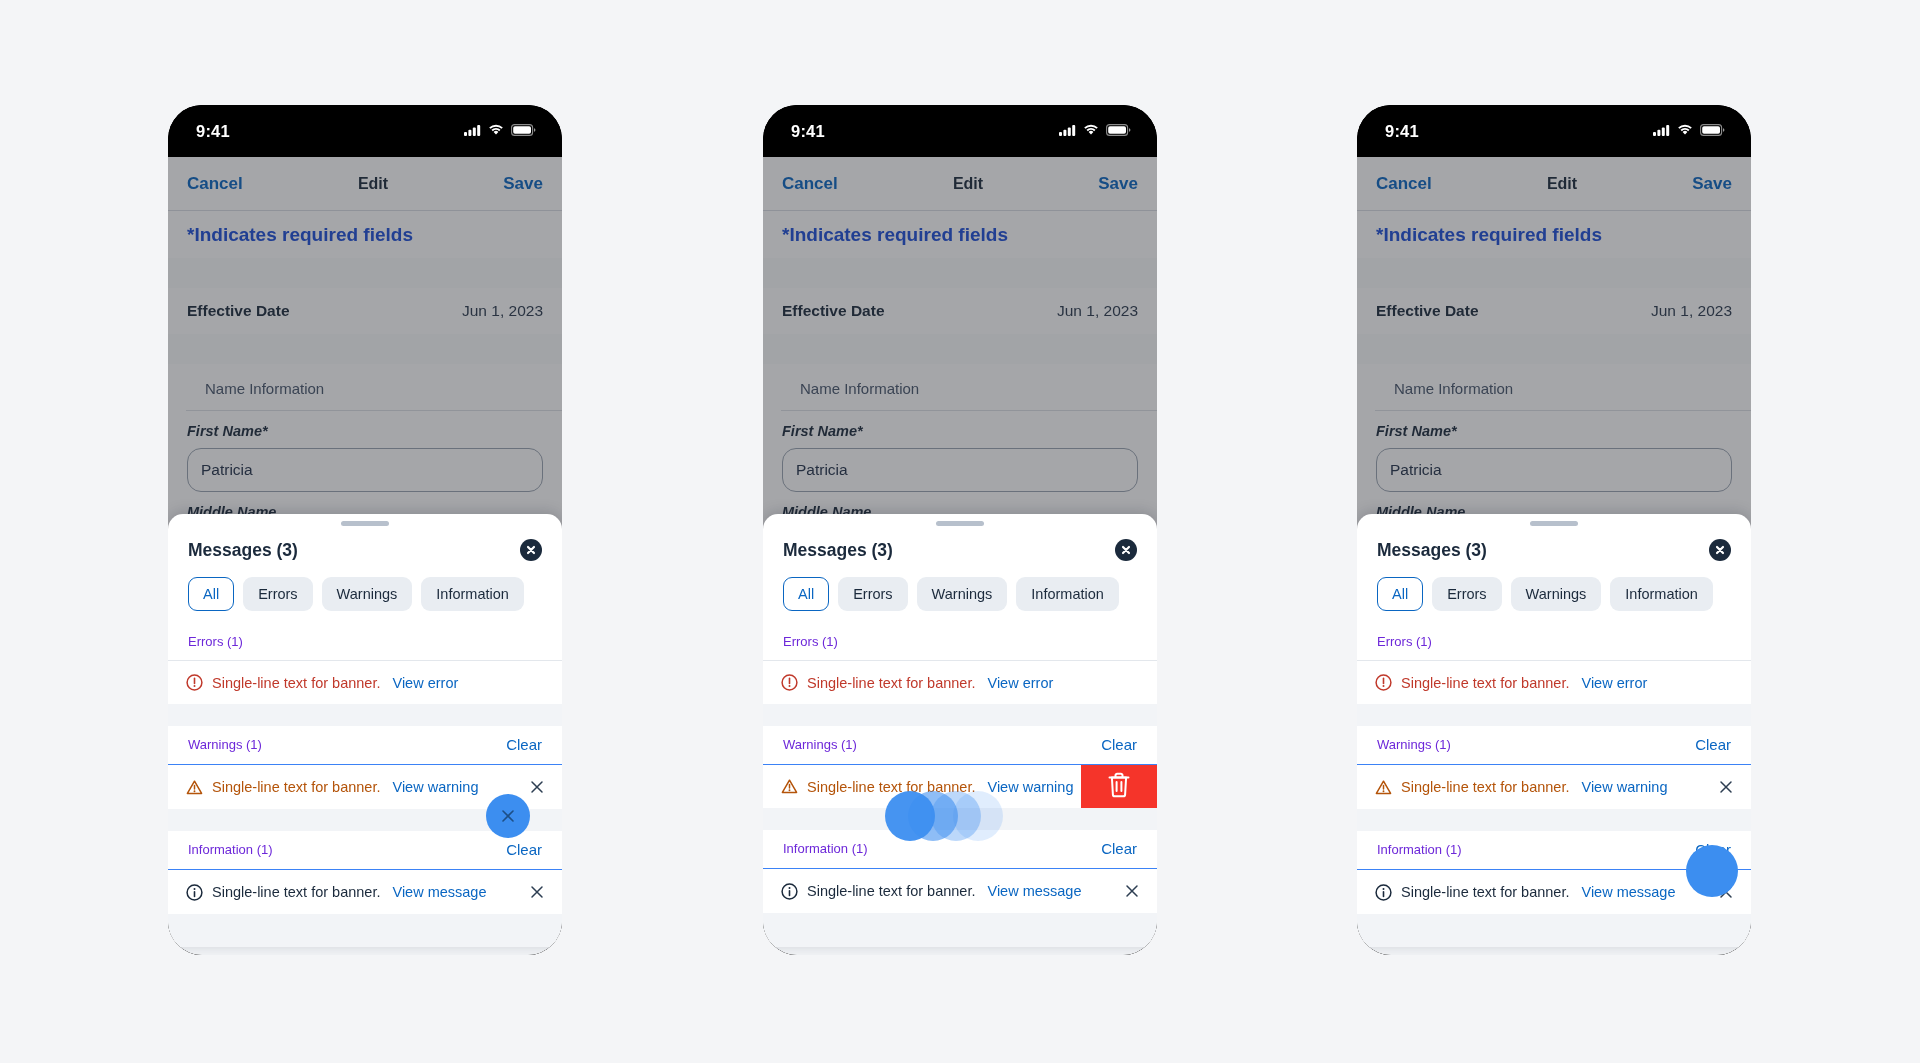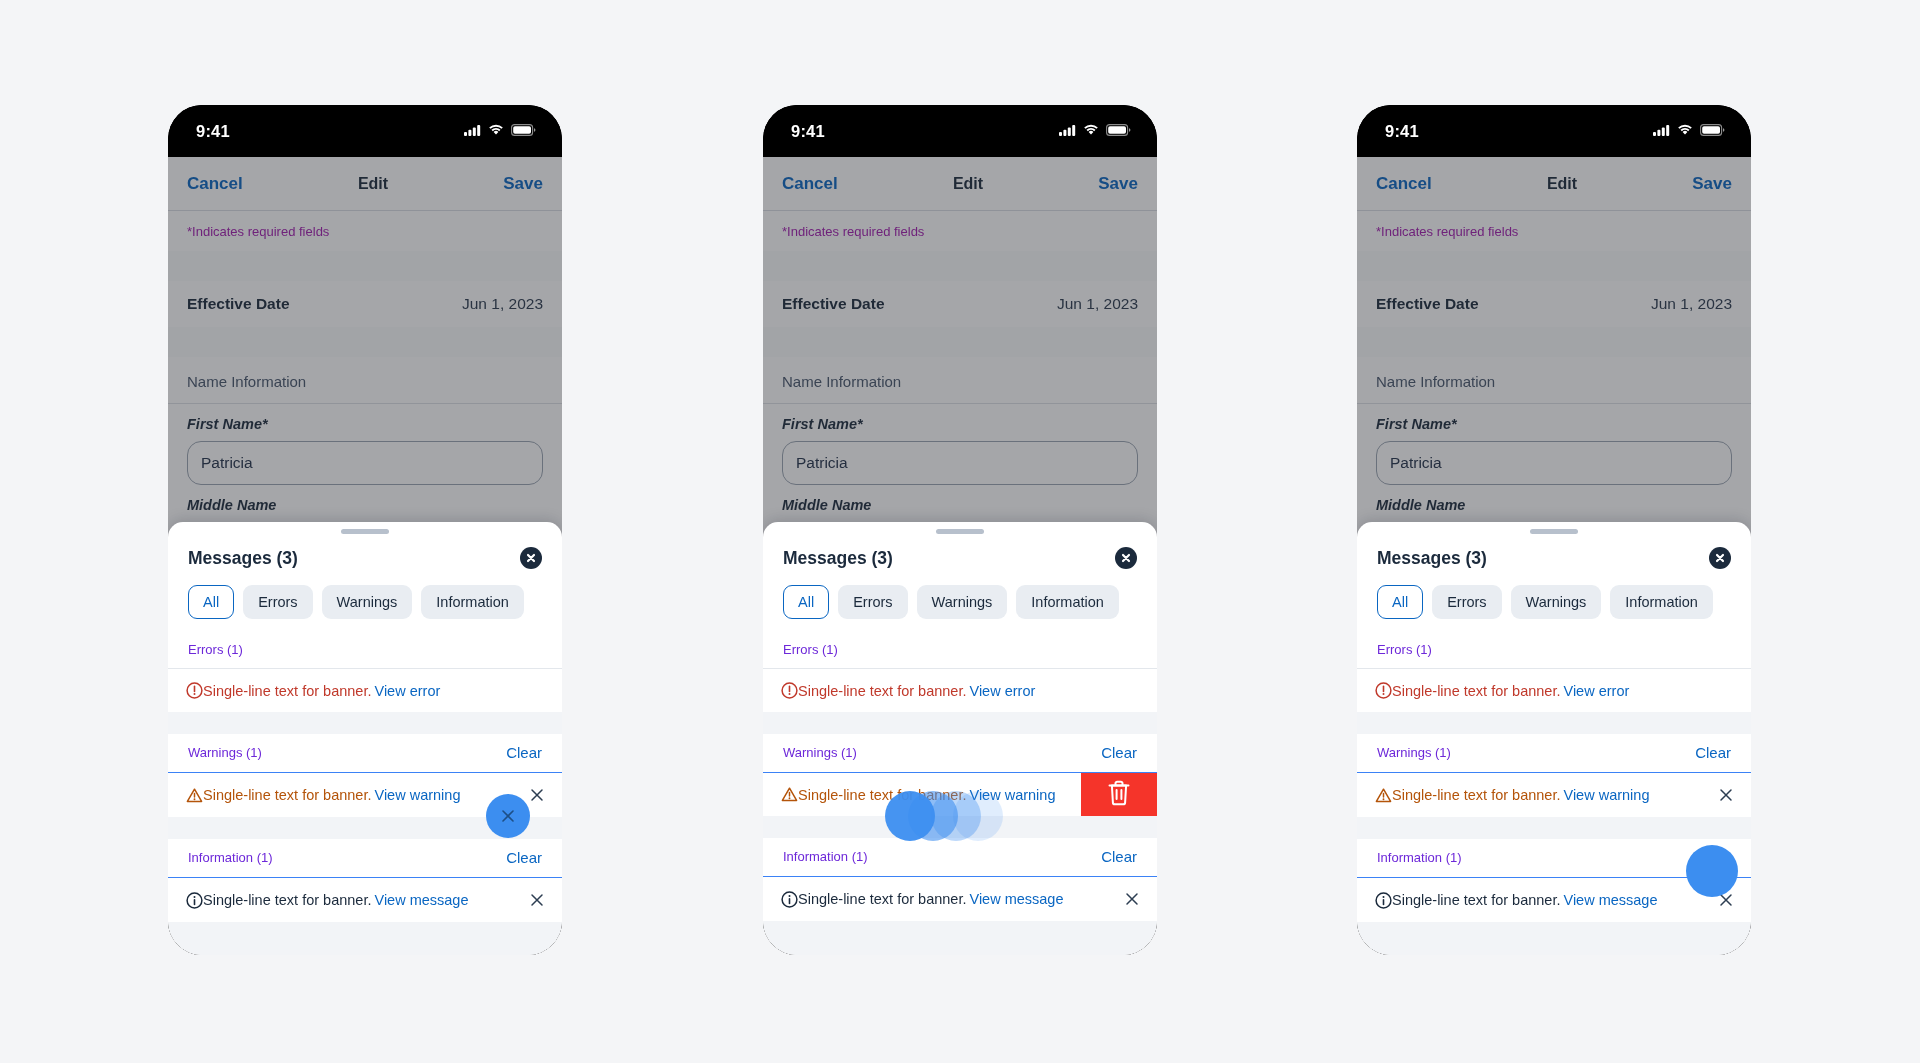--- a/index.html
+++ b/index.html
@@ -87,42 +87,44 @@
     font-weight: 700;
   }
   .nav-title {
     color: #1b2a3c;
     font-size: 16px;
     font-weight: 700;
   }
 
   .req-note {
     padding: 13px 19px 12px;
-    font-size: 13px;
-    color: #a21caf;
-    background: #ffffff;
+    font-size: 19px;
+    color: #1d4ed8;
+    background: #ffffff;
+    font-weight: bold;
   }
   .spacer-band { height: 30px; background: #fafbfc; }
 
   .row-line {
     display: flex;
     align-items: center;
     justify-content: space-between;
     padding: 14px 19px;
     background: #ffffff;
   }
   .row-line .lbl { font-size: 15.5px; font-weight: 700; color: #1b2a3c; }
   .row-line .val { font-size: 15.5px; color: #2b3a4e; }
 
   .section-hdr {
     padding: 16px 19px 13px;
     font-size: 15px;
     color: #47566c;
     border-bottom: 1px solid #dde1e6;
     background: #ffffff;
+    margin-left: 18px;
   }
   .field-block { padding: 12px 19px 0; background: #ffffff; }
   .field-lbl {
     font-size: 14.5px;
     font-weight: 700;
     color: #1b2a3c;
     margin-bottom: 9px;
     font-style: italic;
   }
   .field-box {
@@ -146,21 +148,21 @@
     height: 798px;
     background: rgba(40,44,50,0.42);
     pointer-events: none;
   }
 
   
   .sheet {
     position: absolute;
     left: 0;
     right: 0;
-    bottom: 0;
+    bottom: 8px;
     height: 433px;
     background: #ffffff;
     border-radius: 15px 15px 0 0;
     box-shadow: 0 -2px 14px rgba(16,24,40,.18);
     overflow: hidden;
     display: flex;
     flex-direction: column;
   }
   .grabber {
     width: 48px;
@@ -229,20 +231,21 @@
   .grp-hdr .grp-lbl { font-size: 13px; color: #6d28d9; }
   .grp-hdr .grp-clear { font-size: 15px; color: #0a66c2; }
   .grp-hdr--plain { border-bottom: 1px solid #e3e7ec; }
 
   .msg-row {
     position: relative;
     display: flex;
     align-items: center;
     padding: 13px 16px 13px 18px;
     background: #ffffff;
+    gap: 9px;
     overflow: hidden;
   }
   .msg-ico { flex: none; width: 17px; height: 17px; display: block; }
   .msg-text { font-size: 14.5px; white-space: nowrap; }
   .msg-text.t-error { color: #c0392b; }
   .msg-text.t-warn  { color: #b4540a; }
   .msg-text.t-info  { color: #1b2a3c; }
   .msg-link { font-size: 14.5px; color: #0a66c2; margin-left: 3px; white-space: nowrap; }
   .msg-x {
     margin-left: auto;

